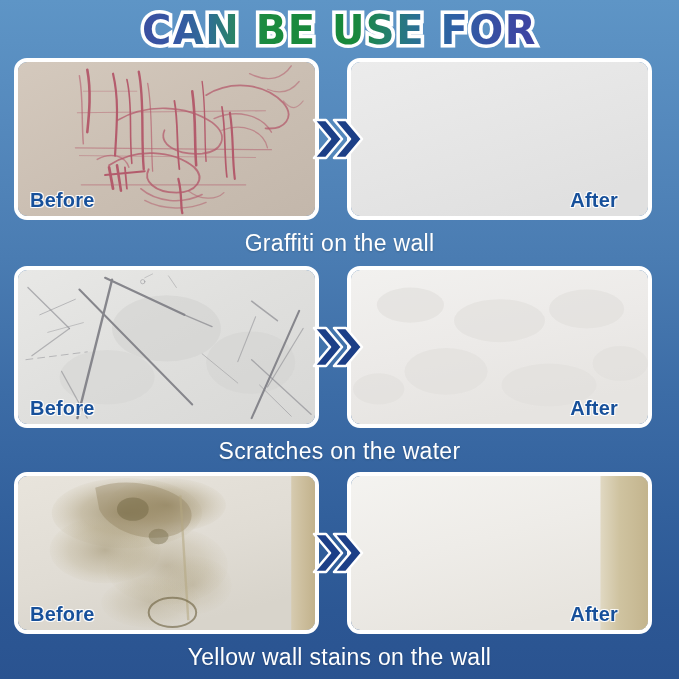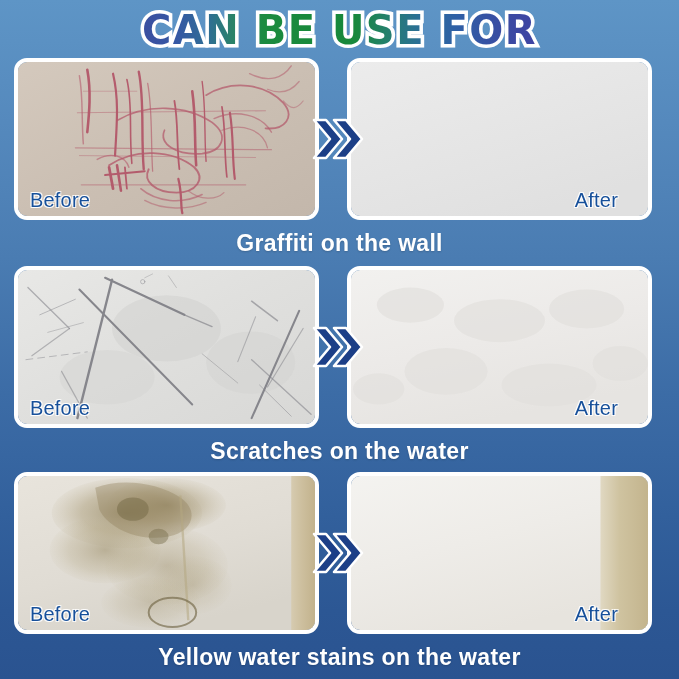--- a/index.html
+++ b/index.html
@@ -111,21 +111,21 @@
     position: absolute;
     inset: 0;
     overflow: hidden;
   }
   .panel-media svg { display: block; width: 100%; height: 100%; }
 
   .tag {
     position: absolute;
     bottom: 4px;
     font-size: 20px;
-    font-weight: normal;
+    font-weight: bold;
     color: #17509a;
     letter-spacing: 0.2px;
     text-shadow:
       -1px -1px 0 rgba(255,255,255,0.85),
        1px -1px 0 rgba(255,255,255,0.85),
       -1px  1px 0 rgba(255,255,255,0.85),
        1px  1px 0 rgba(255,255,255,0.85);
     z-index: 3;
   }
   .tag-before { left: 12px; }
@@ -143,21 +143,21 @@
   .arrow svg { display: block; }
 
   
   .caption {
     position: absolute;
     left: 0;
     width: 679px;
     text-align: center;
     color: #ffffff;
     font-size: 23px;
-    font-weight: 700;
+    font-weight: 400;
     letter-spacing: 0.3px;
     top: 172px;
     text-shadow: 0 1px 2px rgba(0,0,0,0.18);
   }
 </style>
 </head>
 <body>
 
 <div class="poster">
 
@@ -403,16 +403,16 @@
 
       <div class="arrow">
         <svg width="52" height="46" viewBox="0 0 52 46" aria-hidden="true">
           <g fill="#1c3f87" stroke="#ffffff" stroke-width="2.6" stroke-linejoin="round">
             <polygon points="2,4 14,4 30,23 14,42 2,42 18,23"></polygon>
             <polygon points="22,4 34,4 50,23 34,42 22,42 38,23"></polygon>
           </g>
         </svg>
       </div>
     </div>
-    <div class="caption">Yellow water stains on the water</div>
+    <div class="caption">Yellow wall stains on the wall</div>
   </div>
 
 </div>
 
 </body></html>

